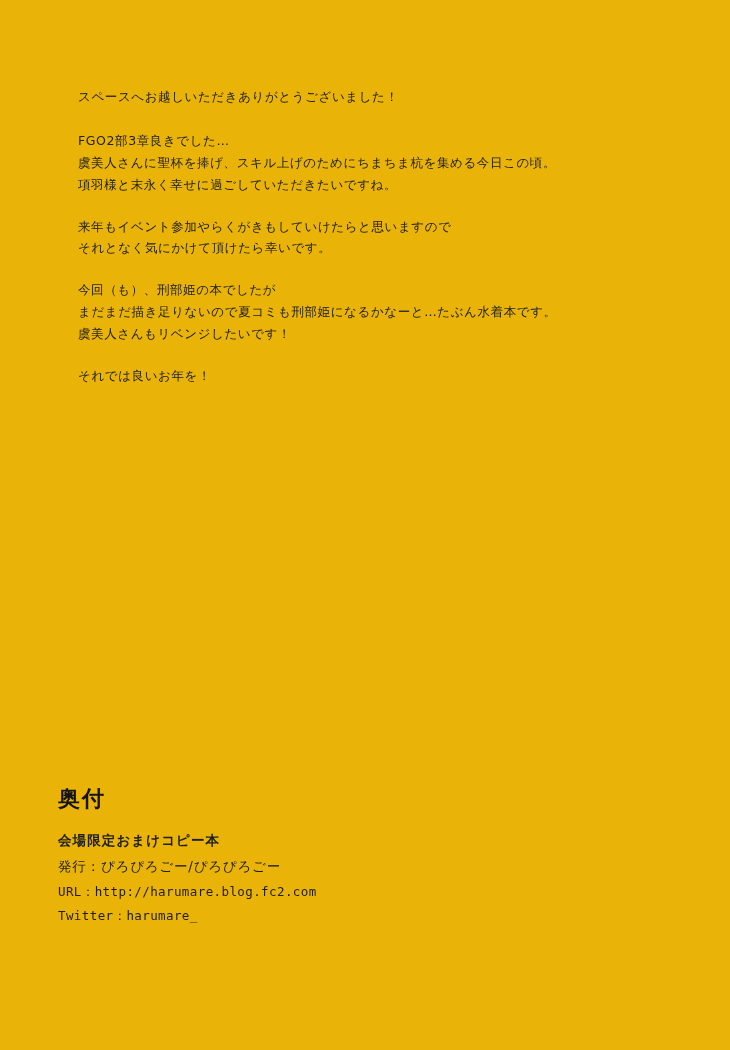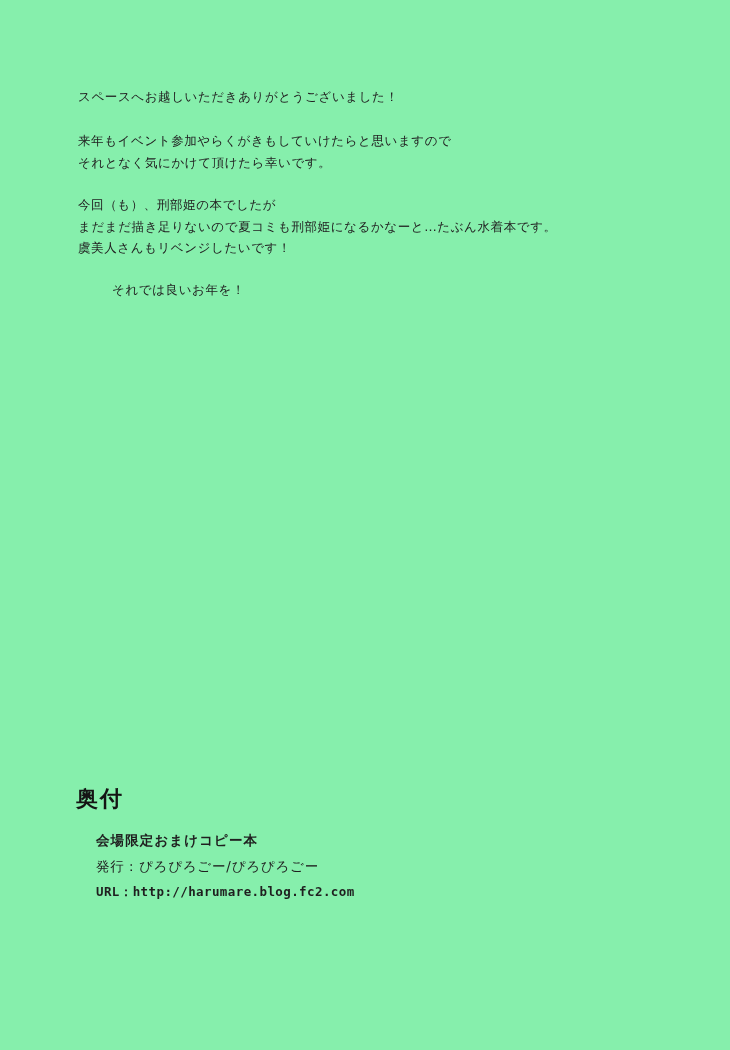--- a/index.html
+++ b/index.html
@@ -11,97 +11,98 @@
     width: 730px;
     height: 1050px;
     position: relative;
     font-family: "DejaVu Sans", "Liberation Sans", sans-serif;
     color: #1c1c1c;
     overflow: hidden;
   }
   .page {
     position: absolute;
     inset: 0;
-    background: #86efac;
+    background: #eab308;
   }
 
   .afterword {
     position: absolute;
     left: 78px;
     top: 86px;
     width: 560px;
   }
   .para {
     margin: 0 0 20px 0;
     font-size: 12.5px;
     line-height: 1.75;
     letter-spacing: 0.6px;
     color: #222222;
     white-space: pre-line;
   }
   .para:last-child {
     margin-bottom: 0;
-    margin-left: 34px;
   }
   .para.single {
     margin-bottom: 22px;
   }
 
   .colophon {
     position: absolute;
-    left: 76px;
+    left: 58px;
     top: 786px;
     width: 580px;
   }
   .colophon-title {
     font-size: 22px;
     font-weight: bold;
     letter-spacing: 2px;
     color: #141414;
     margin: 0 0 16px 0;
     line-height: 1.2;
   }
   .colophon-lines {
     font-size: 13.5px;
     line-height: 1.92;
     letter-spacing: 0.8px;
     color: #1f1f1f;
   }
   .colophon-line {
     white-space: pre;
-    margin-left: 20px;
   }
   .colophon-line.first {
     font-weight: bold;
     letter-spacing: 1.1px;
   }
   .url-line, .twitter-line {
     font-family: "DejaVu Sans Mono", "Liberation Mono", monospace;
     font-size: 12.5px;
     letter-spacing: 0.4px;
-    font-weight: bold;
   }
 </style>
 </head>
 <body>
 
 <div class="page">
 
   <section class="afterword">
     <p class="para single">スペースへお越しいただきありがとうございました！</p>
+    <p class="para">FGO2部3章良きでした…
+虞美人さんに聖杯を捧げ、スキル上げのためにちまちま杭を集める今日この頃。
+項羽様と末永く幸せに過ごしていただきたいですね。</p>
     <p class="para">来年もイベント参加やらくがきもしていけたらと思いますので
 それとなく気にかけて頂けたら幸いです。</p>
     <p class="para">今回（も）、刑部姫の本でしたが
 まだまだ描き足りないので夏コミも刑部姫になるかなーと…たぶん水着本です。
 虞美人さんもリベンジしたいです！</p>
     <p class="para">それでは良いお年を！</p>
   </section>
 
   <section class="colophon">
     <h2 class="colophon-title">奥付</h2>
     <div class="colophon-lines">
       <div class="colophon-line first">会場限定おまけコピー本</div>
       <div class="colophon-line">発行：ぴろぴろごー/ぴろぴろごー</div>
       <div class="colophon-line url-line">URL：http://harumare.blog.fc2.com</div>
+      <div class="colophon-line twitter-line">Twitter：harumare_</div>
     </div>
   </section>
 
 </div>
 
 </body></html>

